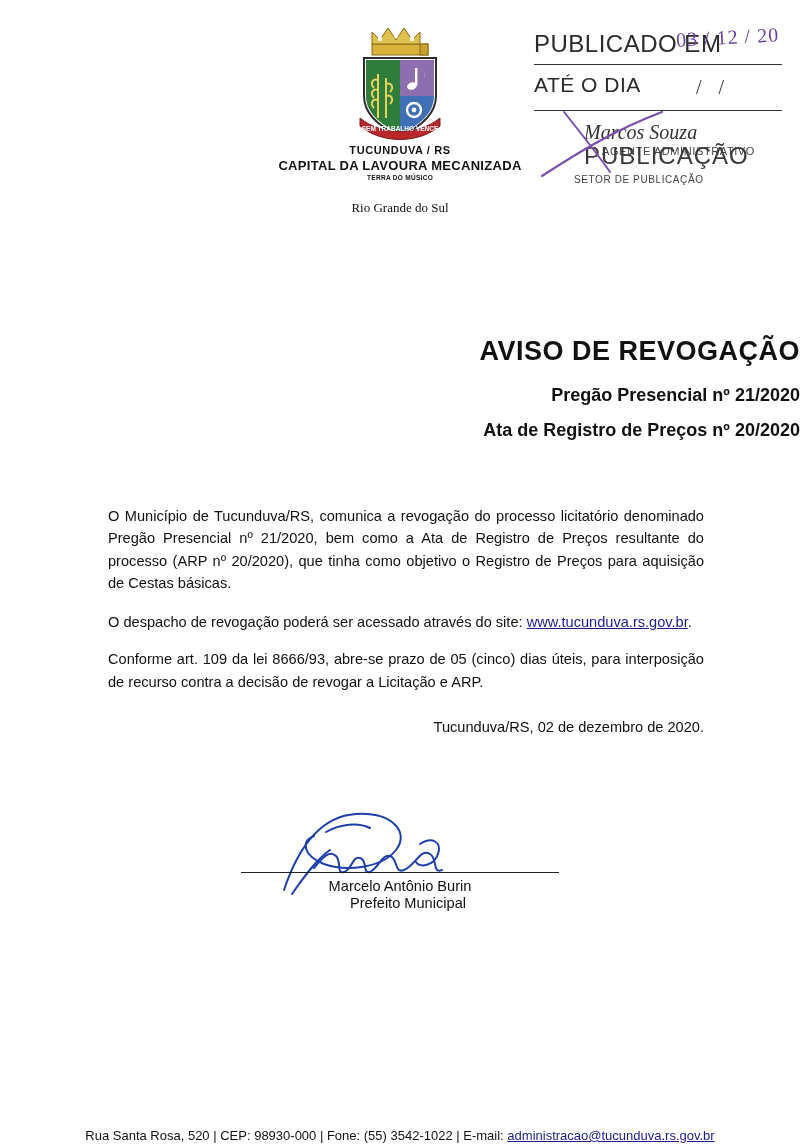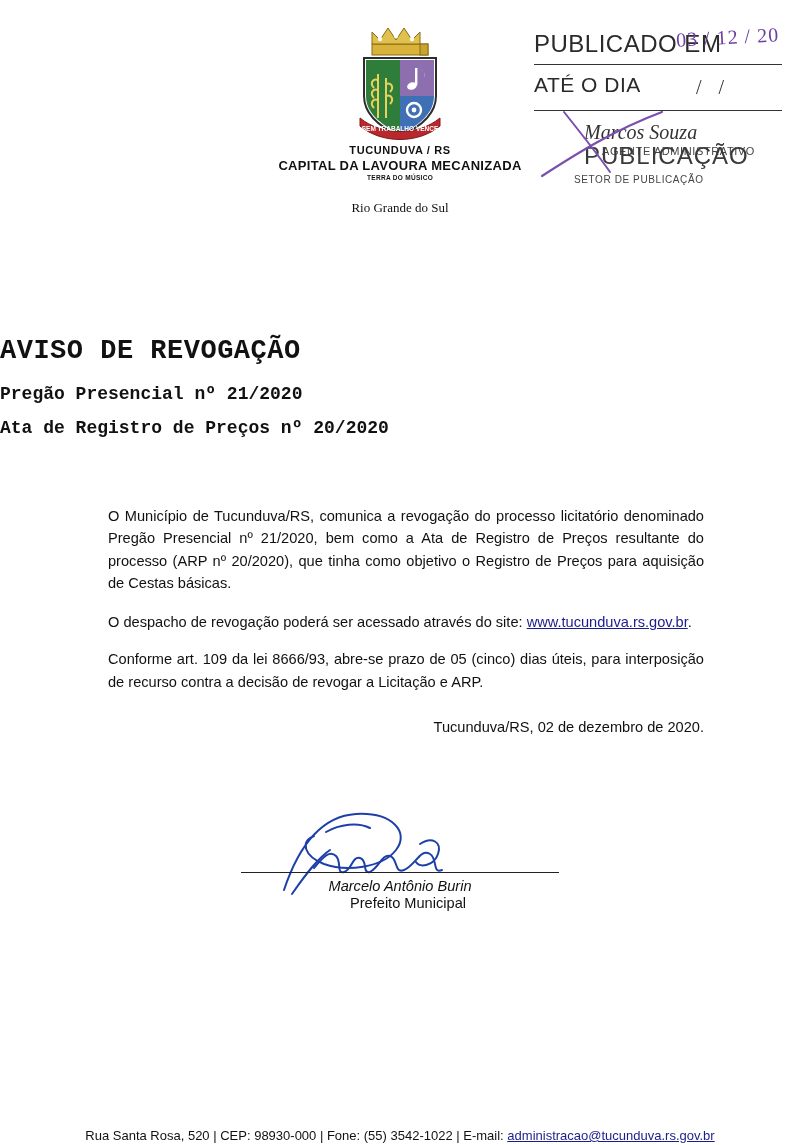--- a/index.html
+++ b/index.html
@@ -186,22 +186,21 @@
     height: 70px;
     overflow: visible;
   }
 
   
   .title-block {
     position: absolute;
     top: 336px;
     left: 0;
     right: 0;
-    text-align: left;
-    font-family: Liberation Mono, monospace;
+    text-align: right;
   }
   .doc-title {
     font-size: 27px;
     font-weight: bold;
     letter-spacing: 0.5px;
     color: #111;
   }
   .doc-sub1 {
     margin-top: 18px;
     font-size: 18px;
@@ -261,21 +260,20 @@
     position: relative;
     margin: 72px auto 0;
     width: 318px;
     height: 1px;
     background: #222;
   }
   .sign-name {
     margin-top: 5px;
     font-size: 14.6px;
     color: #111;
-    font-style: italic;
   }
   .sign-role {
     margin-top: 1px;
     font-size: 14.6px;
     color: #111;
     padding-left: 16px;
   }
 
   
   .footer {

